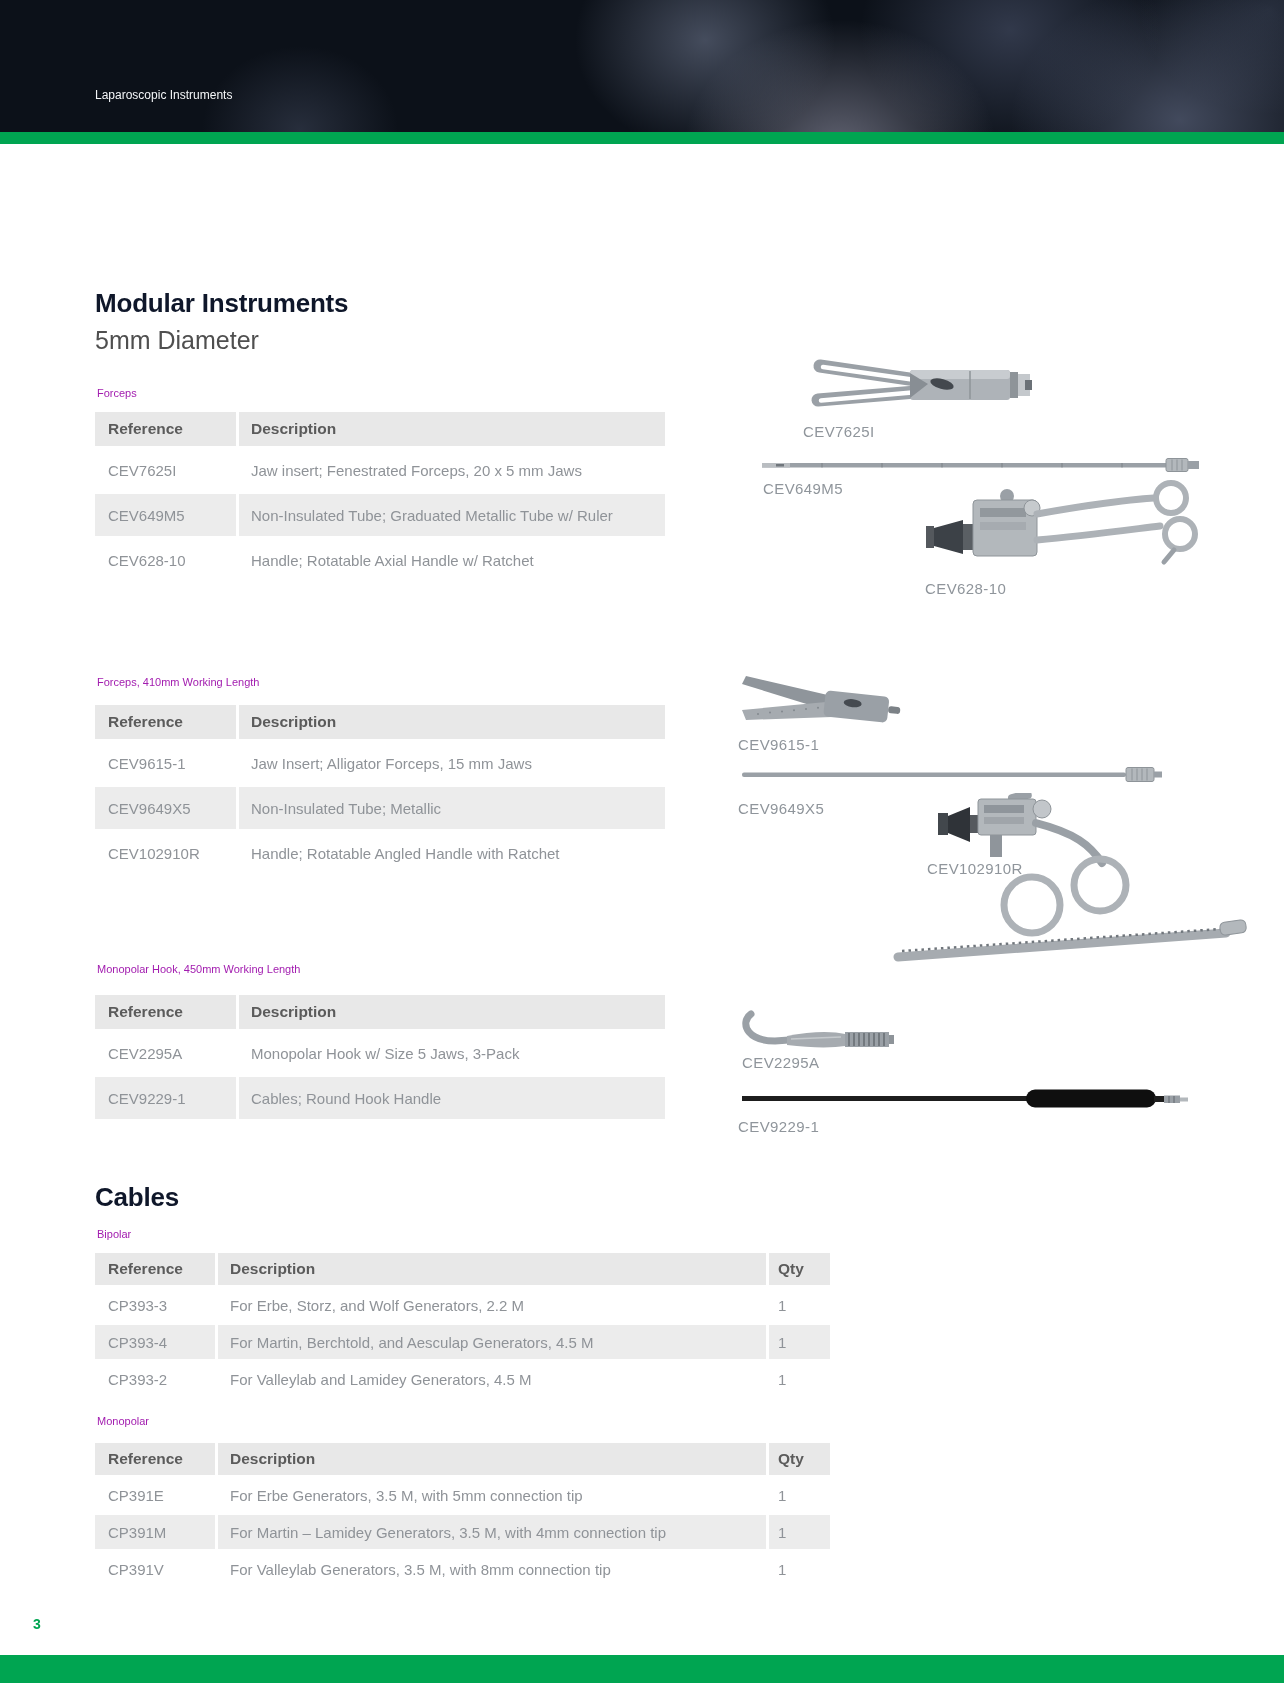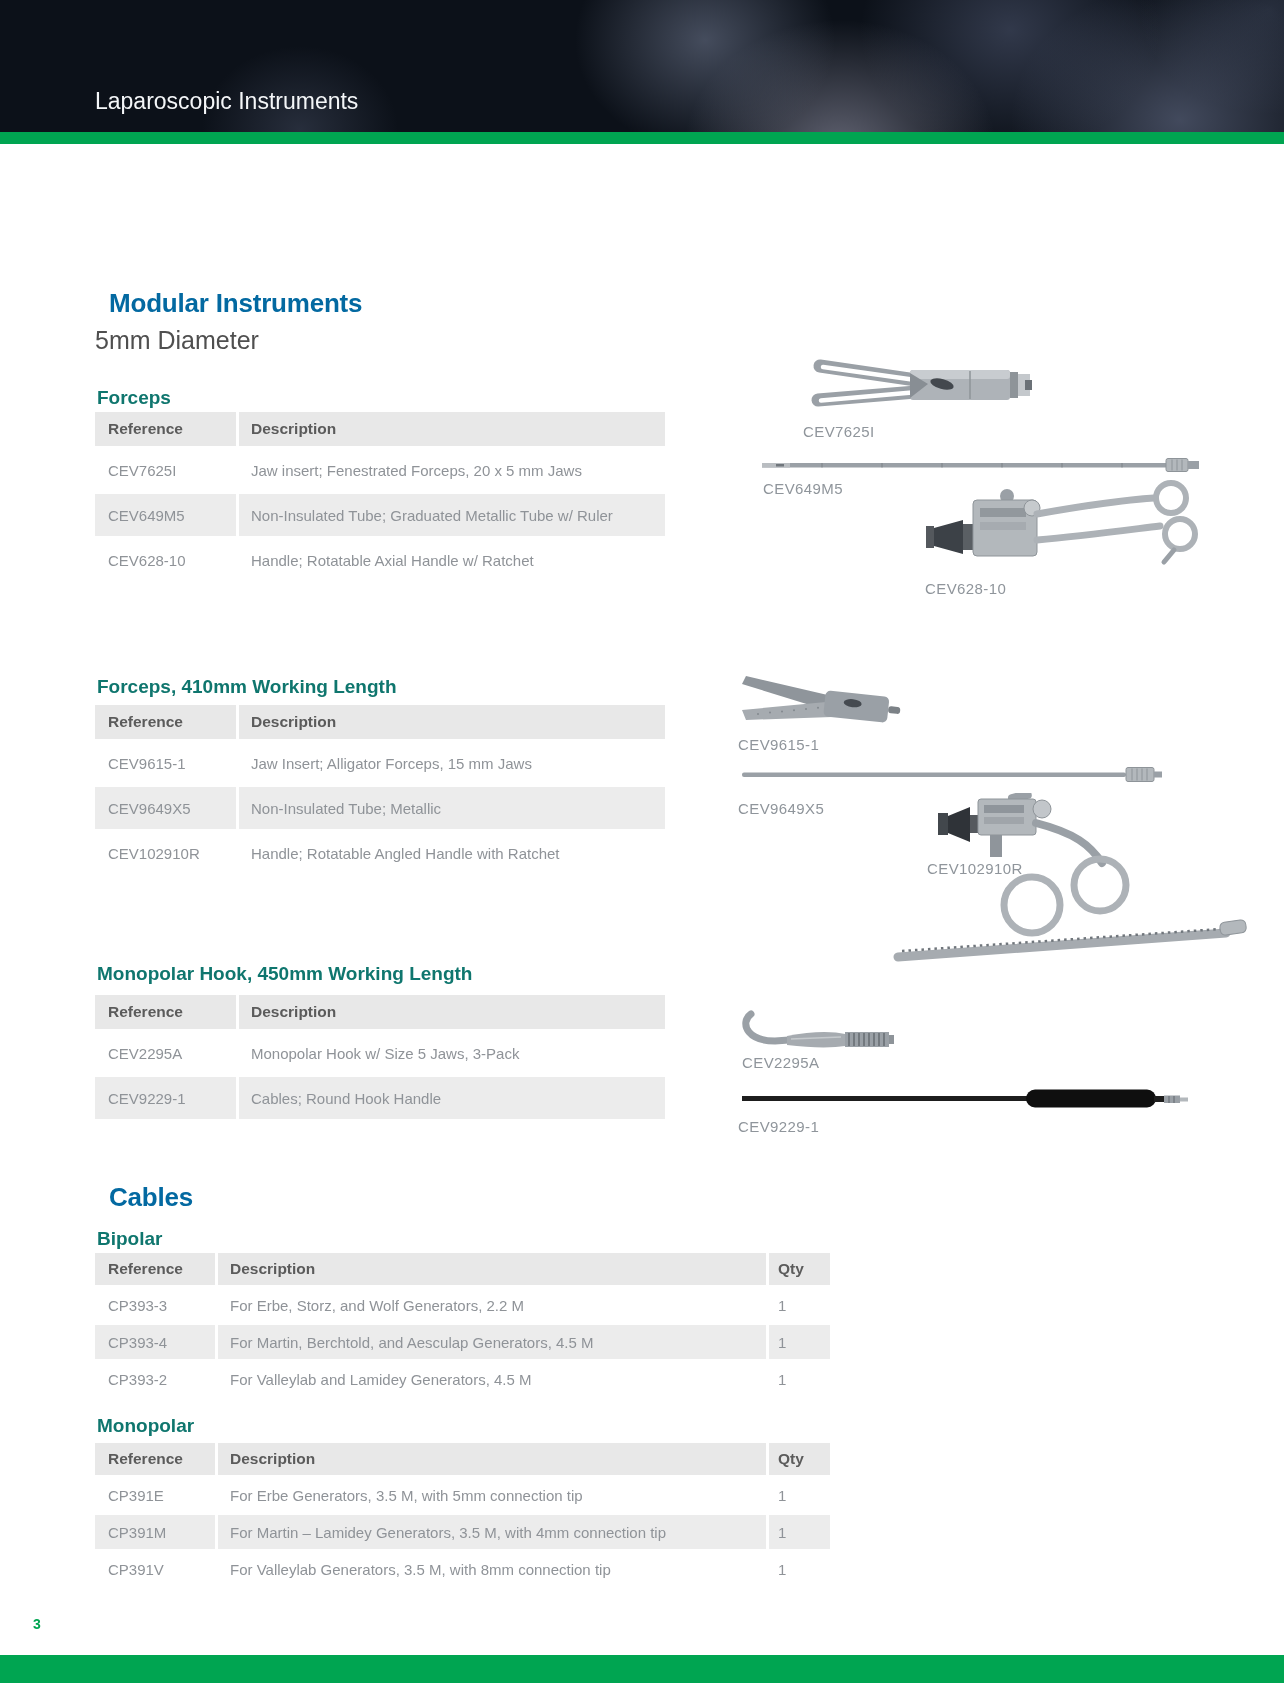--- a/index.html
+++ b/index.html
@@ -16,29 +16,29 @@
       radial-gradient(200px 170px at 705px 40px,  rgba(125,135,160,.50), transparent 65%),
       radial-gradient(240px 200px at 840px 150px, rgba(165,165,185,.55), transparent 65%),
       radial-gradient(230px 190px at 1010px 30px, rgba(95,105,135,.45), transparent 65%),
       radial-gradient(260px 210px at 1180px 120px,rgba(120,130,160,.50), transparent 65%),
       radial-gradient(200px 160px at 1270px 10px, rgba(80,90,115,.40), transparent 65%),
       #0c1119;
   }
   .banner-title { position:absolute; left:95px; top:42px; font-size:30px; font-weight:700; color:#fff; }
   .banner-title .brand2 { margin-left:3px; }
   .reg { font-size:10px; position:relative; top:-13px; font-weight:700; }
-  .banner-sub { position:absolute; left:95px; top:88px; font-size:23px; font-weight:400; color:#f4f6f8; }
+  .banner-sub { position:absolute; left:95px; top:88px; font-size:12px; font-weight:400; color:#f4f6f8; }
   .green-rule { position:absolute; left:0; top:132px; width:1284px; height:12px; background:#00A551; }
   .bottom-bar { position:absolute; left:0; top:1655px; width:1284px; height:28px; background:#00A551; }
   .pagenum { position:absolute; left:33px; top:1616px; font-size:14px; font-weight:600; color:#00A551; }
 
   
-  .green-h { position:absolute; color:#0369a1; font-weight:700; font-size:26px; letter-spacing:-0.2px;margin-left:14px; }
+  .green-h { position:absolute; color:#0f172a; font-weight:700; font-size:26px; letter-spacing:-0.2px; }
   .sub-h   { position:absolute; color:#4f4f4f; font-size:25px; }
-  .table-h { position:absolute; color:#0f766e; font-weight:700; font-size:19px; }
+  .table-h { position:absolute; color:#a21caf; font-weight:400; font-size:11px; }
 
   
   .tbl { position:absolute; }
   .tbl .tr { display:flex; }
   .tbl .td { display:flex; align-items:center; font-size:15px; color:#8f9398; }
   .tbl .tr.head .td { background:#e8e8e8; color:#5b5b5b; font-weight:700; font-size:15.5px; }
   .tbl .tr.alt  .td { background:#ececec; }
   .td.ref  { width:128px; margin-right:3px; padding-left:13px; }
   .td.desc { flex:1; padding-left:12px; }
   .td.qty  { width:52px; margin-left:3px; padding-left:9px; }

